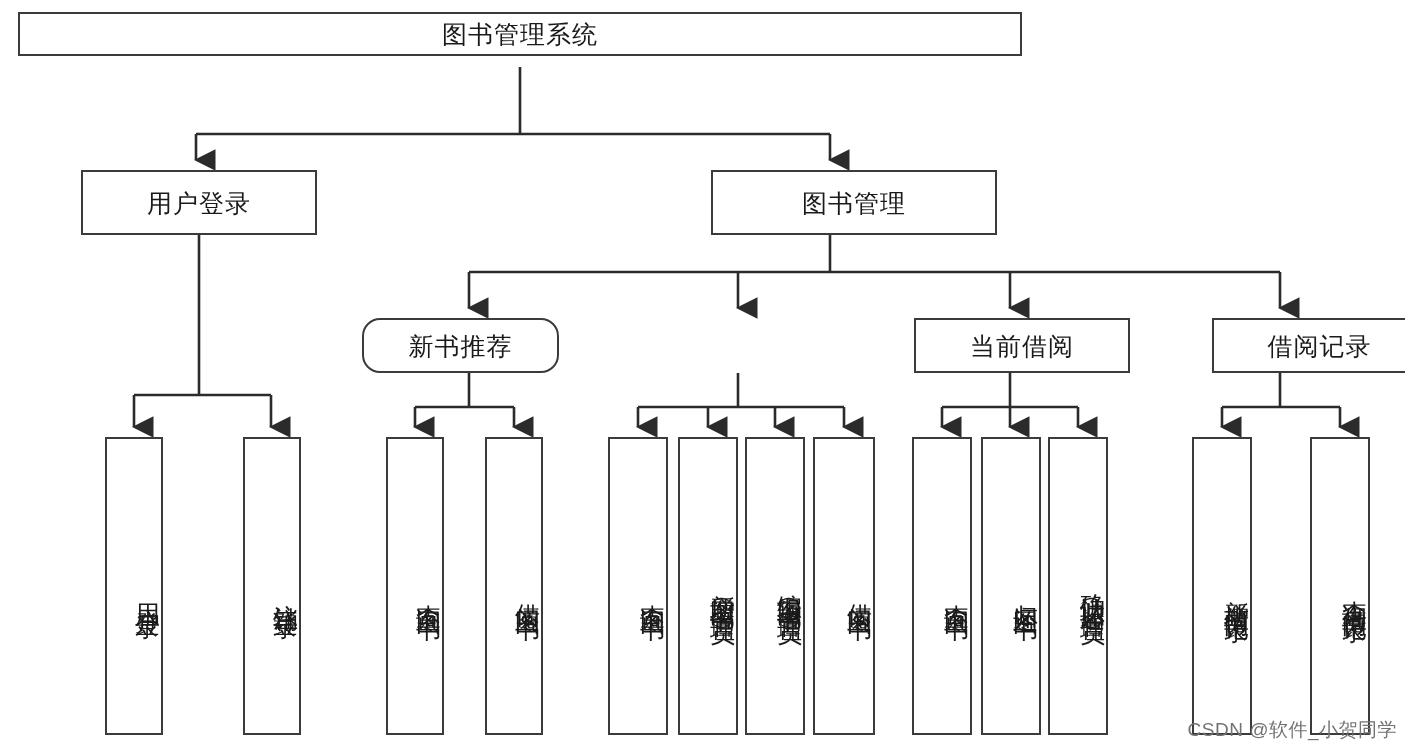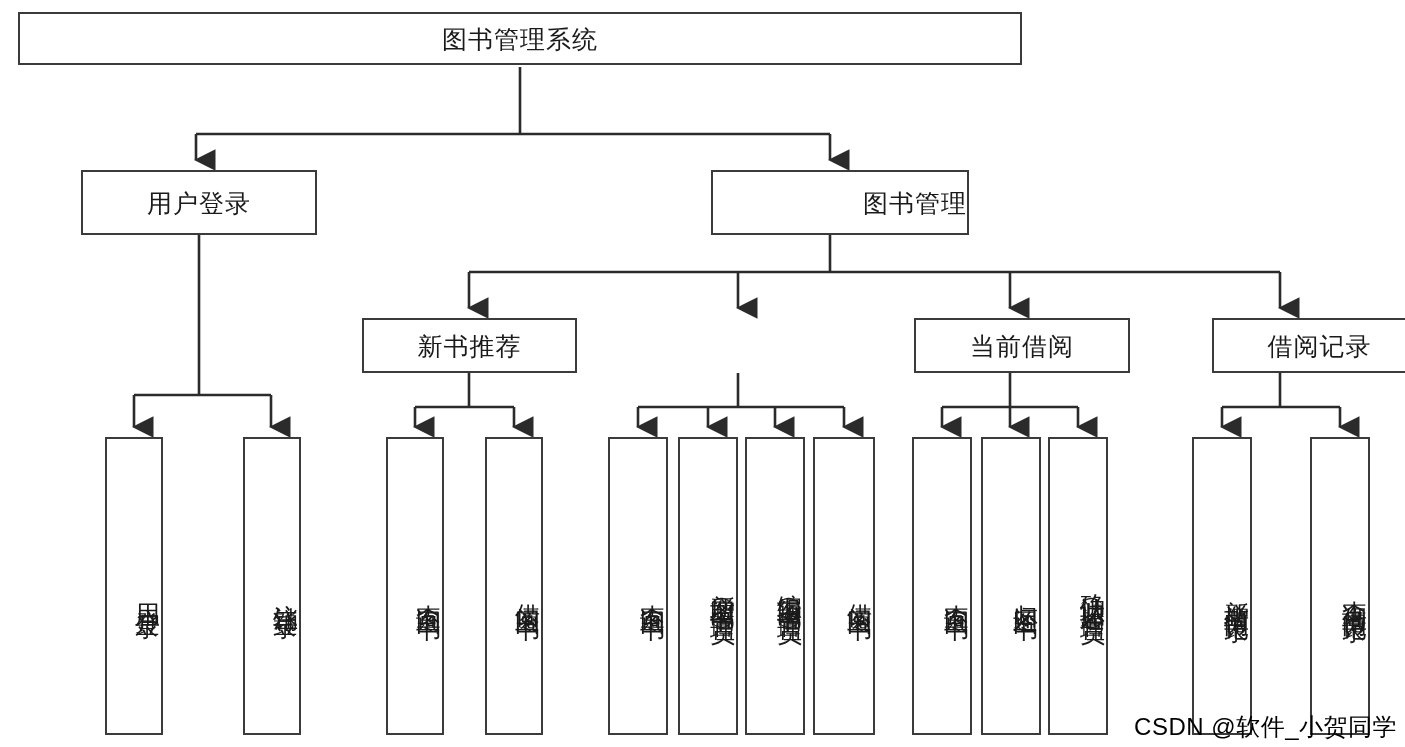--- a/index.html
+++ b/index.html
@@ -48,22 +48,22 @@
   .vert .vtext{
     writing-mode:vertical-rl;
     text-orientation:upright;
     display:block;
     white-space:nowrap;
   }
   #watermark{
     position:absolute;
     right:8px;
     bottom:4px;
-    font-size:24px;
-    color:#000000;
+    font-size:19px;
+    color:#737373;
     letter-spacing:0.5px;
     white-space:nowrap;
     user-select:none;
   }
 </style>
 </head>
 <body>
 
 <div id="diagram-root">
 
@@ -111,33 +111,33 @@
       <path d="M 1010 407 L 1010 427" marker-end="url(#arrow)"></path>
       <path d="M 1078 407 L 1078 427" marker-end="url(#arrow)"></path>
 
       <path d="M 1280 373 L 1280 407"></path>
       <path d="M 1222 407 L 1340 407"></path>
       <path d="M 1222 407 L 1222 427" marker-end="url(#arrow)"></path>
       <path d="M 1340 407 L 1340 427" marker-end="url(#arrow)"></path>
     </g>
   </svg>
 
-  <div class="node horiz root" style="left:18px;top:12px;width:1004px;height:53px;">
+  <div class="node horiz root" style="left:18px;top:12px;width:1004px;height:44px;">
     <span>图书管理系统</span>
   </div>
 
   <div class="node horiz" style="left:81px;top:170px;width:236px;height:65px;">
     <span>用户登录</span>
   </div>
 
-  <div class="node horiz" style="left:711px;top:170px;width:258px;height:65px;justify-content:flex-end;">
+  <div class="node horiz" style="left:711px;top:170px;width:286px;height:65px;">
     <span>图书管理</span>
   </div>
 
-  <div class="node horiz" style="left:362px;top:318px;width:215px;height:55px;">
+  <div class="node horiz" style="left:362px;top:318px;width:197px;height:55px;border-radius:18px;">
     <span>新书推荐</span>
   </div>
 
 
   <div class="node horiz" style="left:914px;top:318px;width:216px;height:55px;">
     <span>当前借阅</span>
   </div>
 
   <div class="node horiz" style="left:1212px;top:318px;width:215px;height:55px;">
     <span>借阅记录</span>

